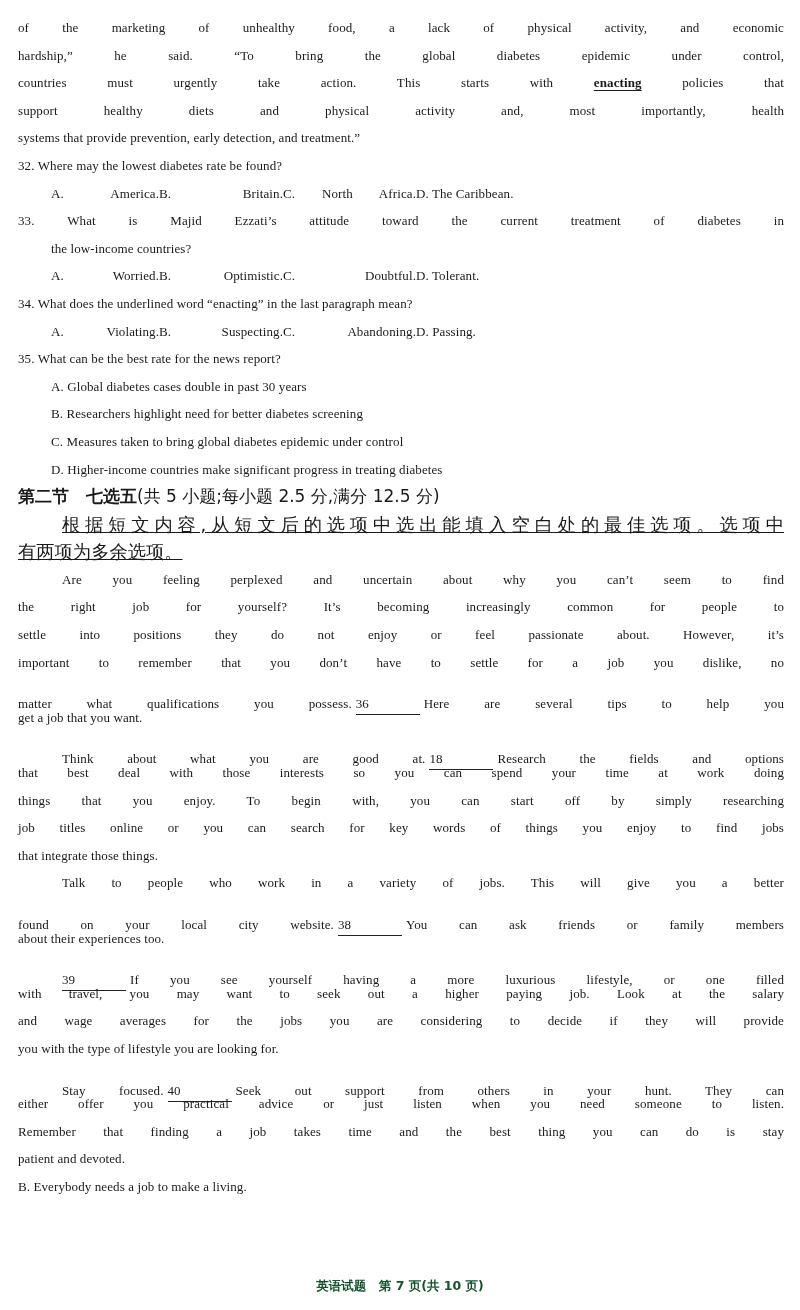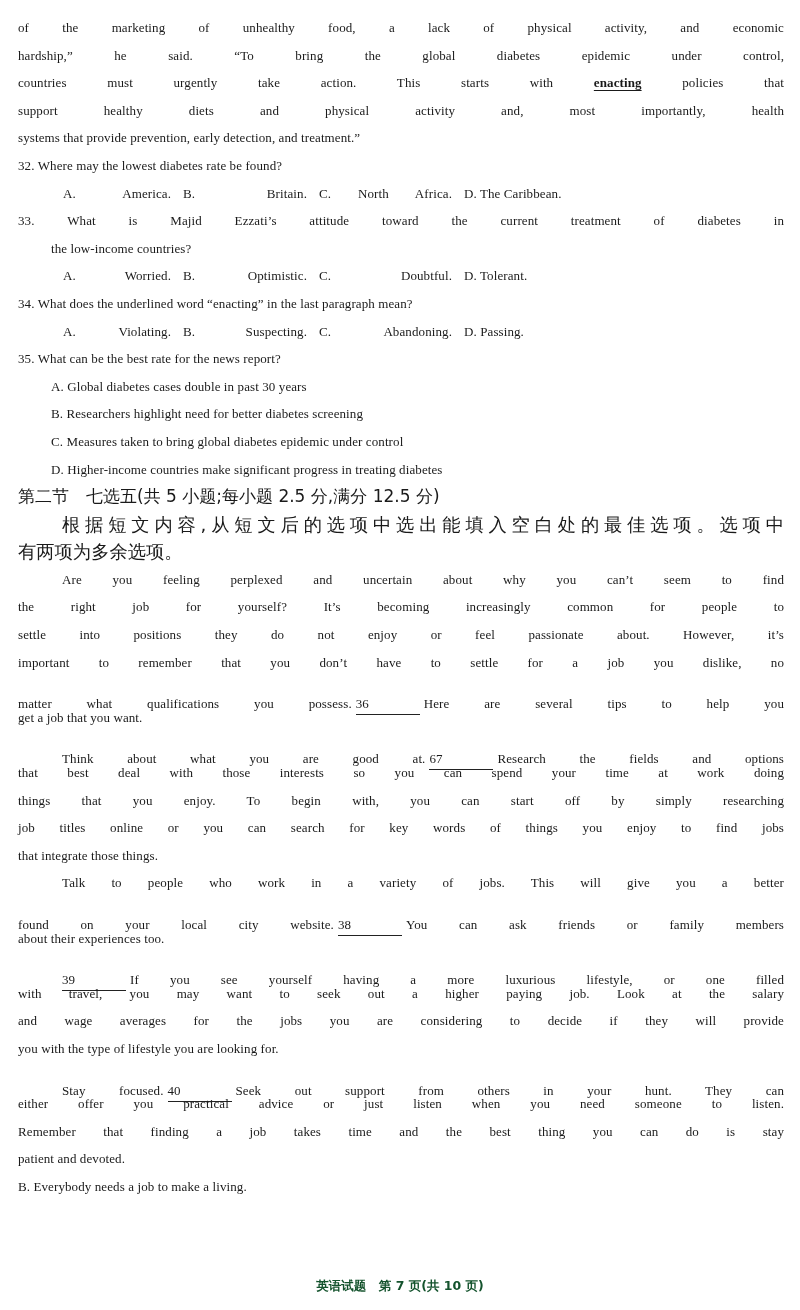--- a/index.html
+++ b/index.html
@@ -12,37 +12,37 @@
     .line {
       font-size: 13px; line-height: 27.6px; height: 27.6px;
       white-space: nowrap; text-align: justify; text-align-last: justify;
       letter-spacing: 0.1px;
     }
     .line.last { text-align-last: left; }
     .indent { padding-left: 44px; }
     .q-line { text-align-last: left; }
     .q-cont { padding-left: 33px; text-align-last: left; }
     .opts { display: flex; padding-left: 33px; }
-    .opts span { display: inline-block; margin-left: 12px; }
+    .opts span { display: inline-block; }
     .opts span:nth-child(1) { width: 108px; }
     .opts span:nth-child(2) { width: 124px; }
     .opts span:nth-child(3) { width: 133px; }
     .u-bold { font-weight: bold; text-decoration: underline; text-underline-offset: 3px; }
     .blank {
       display: inline-block; border-bottom: 1.2px solid #222; text-align: left;
       width: 64px; line-height: 21px; margin: 17px 4px;
     }
     .cn-head {
       font-family: "DejaVu Sans", sans-serif; font-size: 17px; line-height: 27.6px; height: 27.6px;
       white-space: nowrap; text-align-last: left;
     }
-    .cn-head b { font-weight: normal; }
+    .cn-head b { font-weight: bold; }
     .cn-body {
       font-family: "DejaVu Sans", sans-serif; font-size: 18.3px; line-height: 27.6px; height: 27.6px;
-      white-space: nowrap; text-align: justify; text-align-last: justify;
+      white-space: nowrap; text-align: justify; text-align-last: justify; text-decoration: underline;
     }
     .cn-body.last { text-align-last: left; }
     .footer {
       position: absolute; left: 0; width: 800px; top: 1278px; text-align: center;
       font-family: "DejaVu Sans", sans-serif; font-size: 12.5px; font-weight: bold; color: #14532d;
     }
   </style>
 </head>
 <body>
 
@@ -102,21 +102,21 @@
   <div>
     <div class="line indent">Are you feeling perplexed and uncertain about why you can’t seem to find</div>
     <div class="line">the right job for yourself? It’s becoming increasingly common for people to</div>
     <div class="line">settle into positions they do not enjoy or feel passionate about. However, it’s</div>
     <div class="line">important to remember that you don’t have to settle for a job you dislike, no</div>
     <div class="line"><span>matter what qualifications you possess.</span><span class="blank">36</span><span>Here are several tips to help you</span></div>
     <div class="line last">get a job that you want.</div>
   </div>
 
   <div>
-    <div class="line indent"><span>Think about what you are good at.</span><span class="blank">67</span><span>Research the fields and options</span></div>
+    <div class="line indent"><span>Think about what you are good at.</span><span class="blank">18</span><span>Research the fields and options</span></div>
     <div class="line">that best deal with those interests so you can spend your time at work doing</div>
     <div class="line">things that you enjoy. To begin with, you can start off by simply researching</div>
     <div class="line">job titles online or you can search for key words of things you enjoy to find jobs</div>
     <div class="line last">that integrate those things.</div>
   </div>
 
   <div>
     <div class="line indent">Talk to people who work in a variety of jobs. This will give you a better</div>
     <div class="line"><span>found on your local city website.</span><span class="blank">38</span><span>You can ask friends or family members</span></div>
     <div class="line last">about their experiences too.</div>

